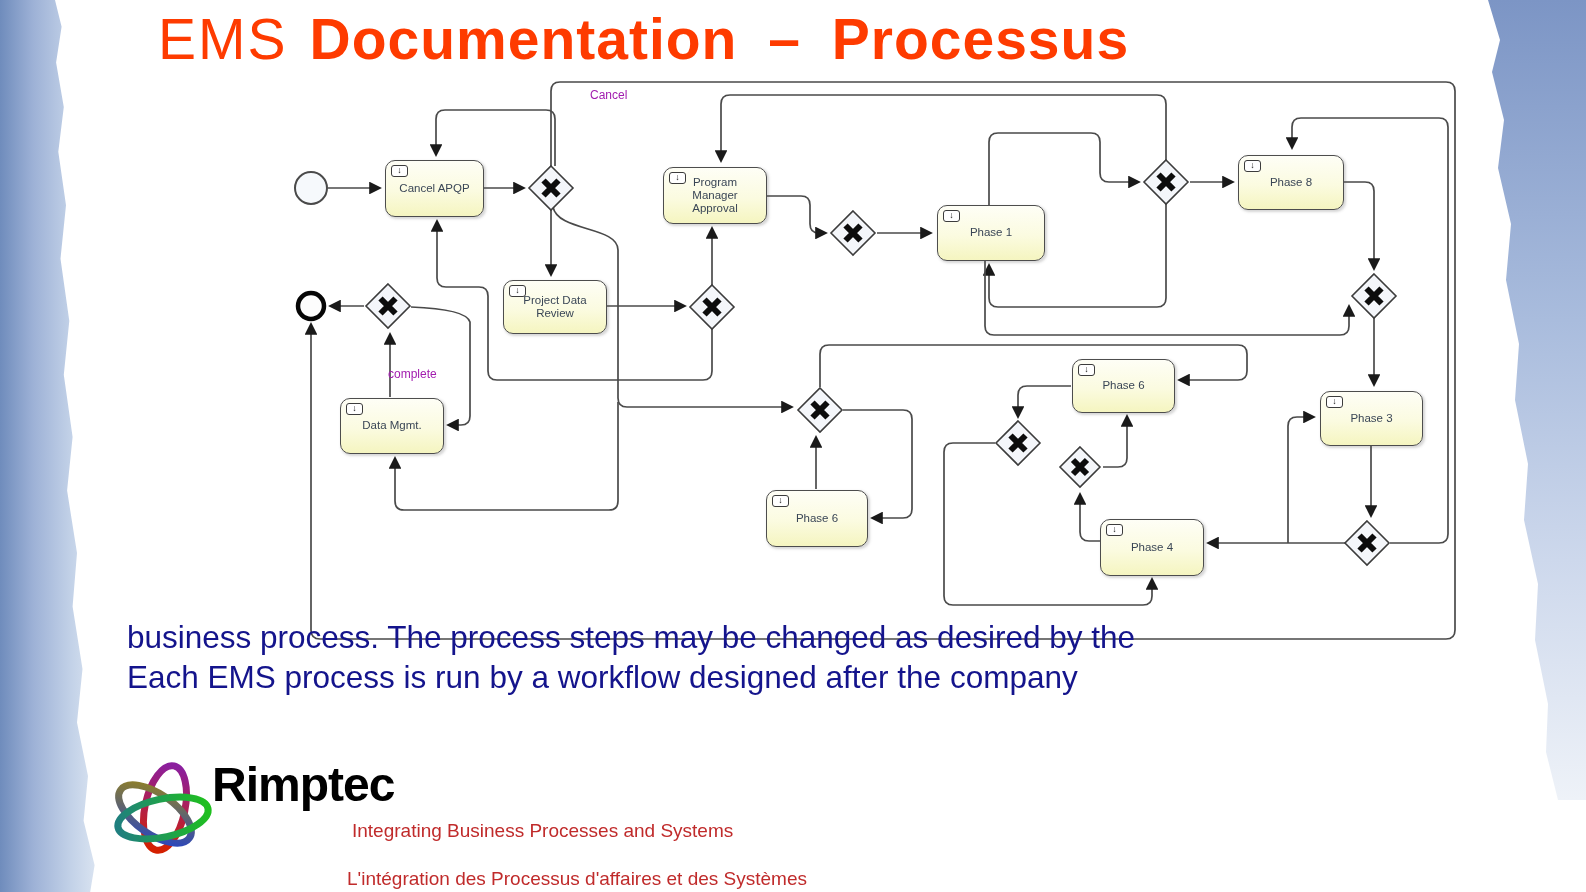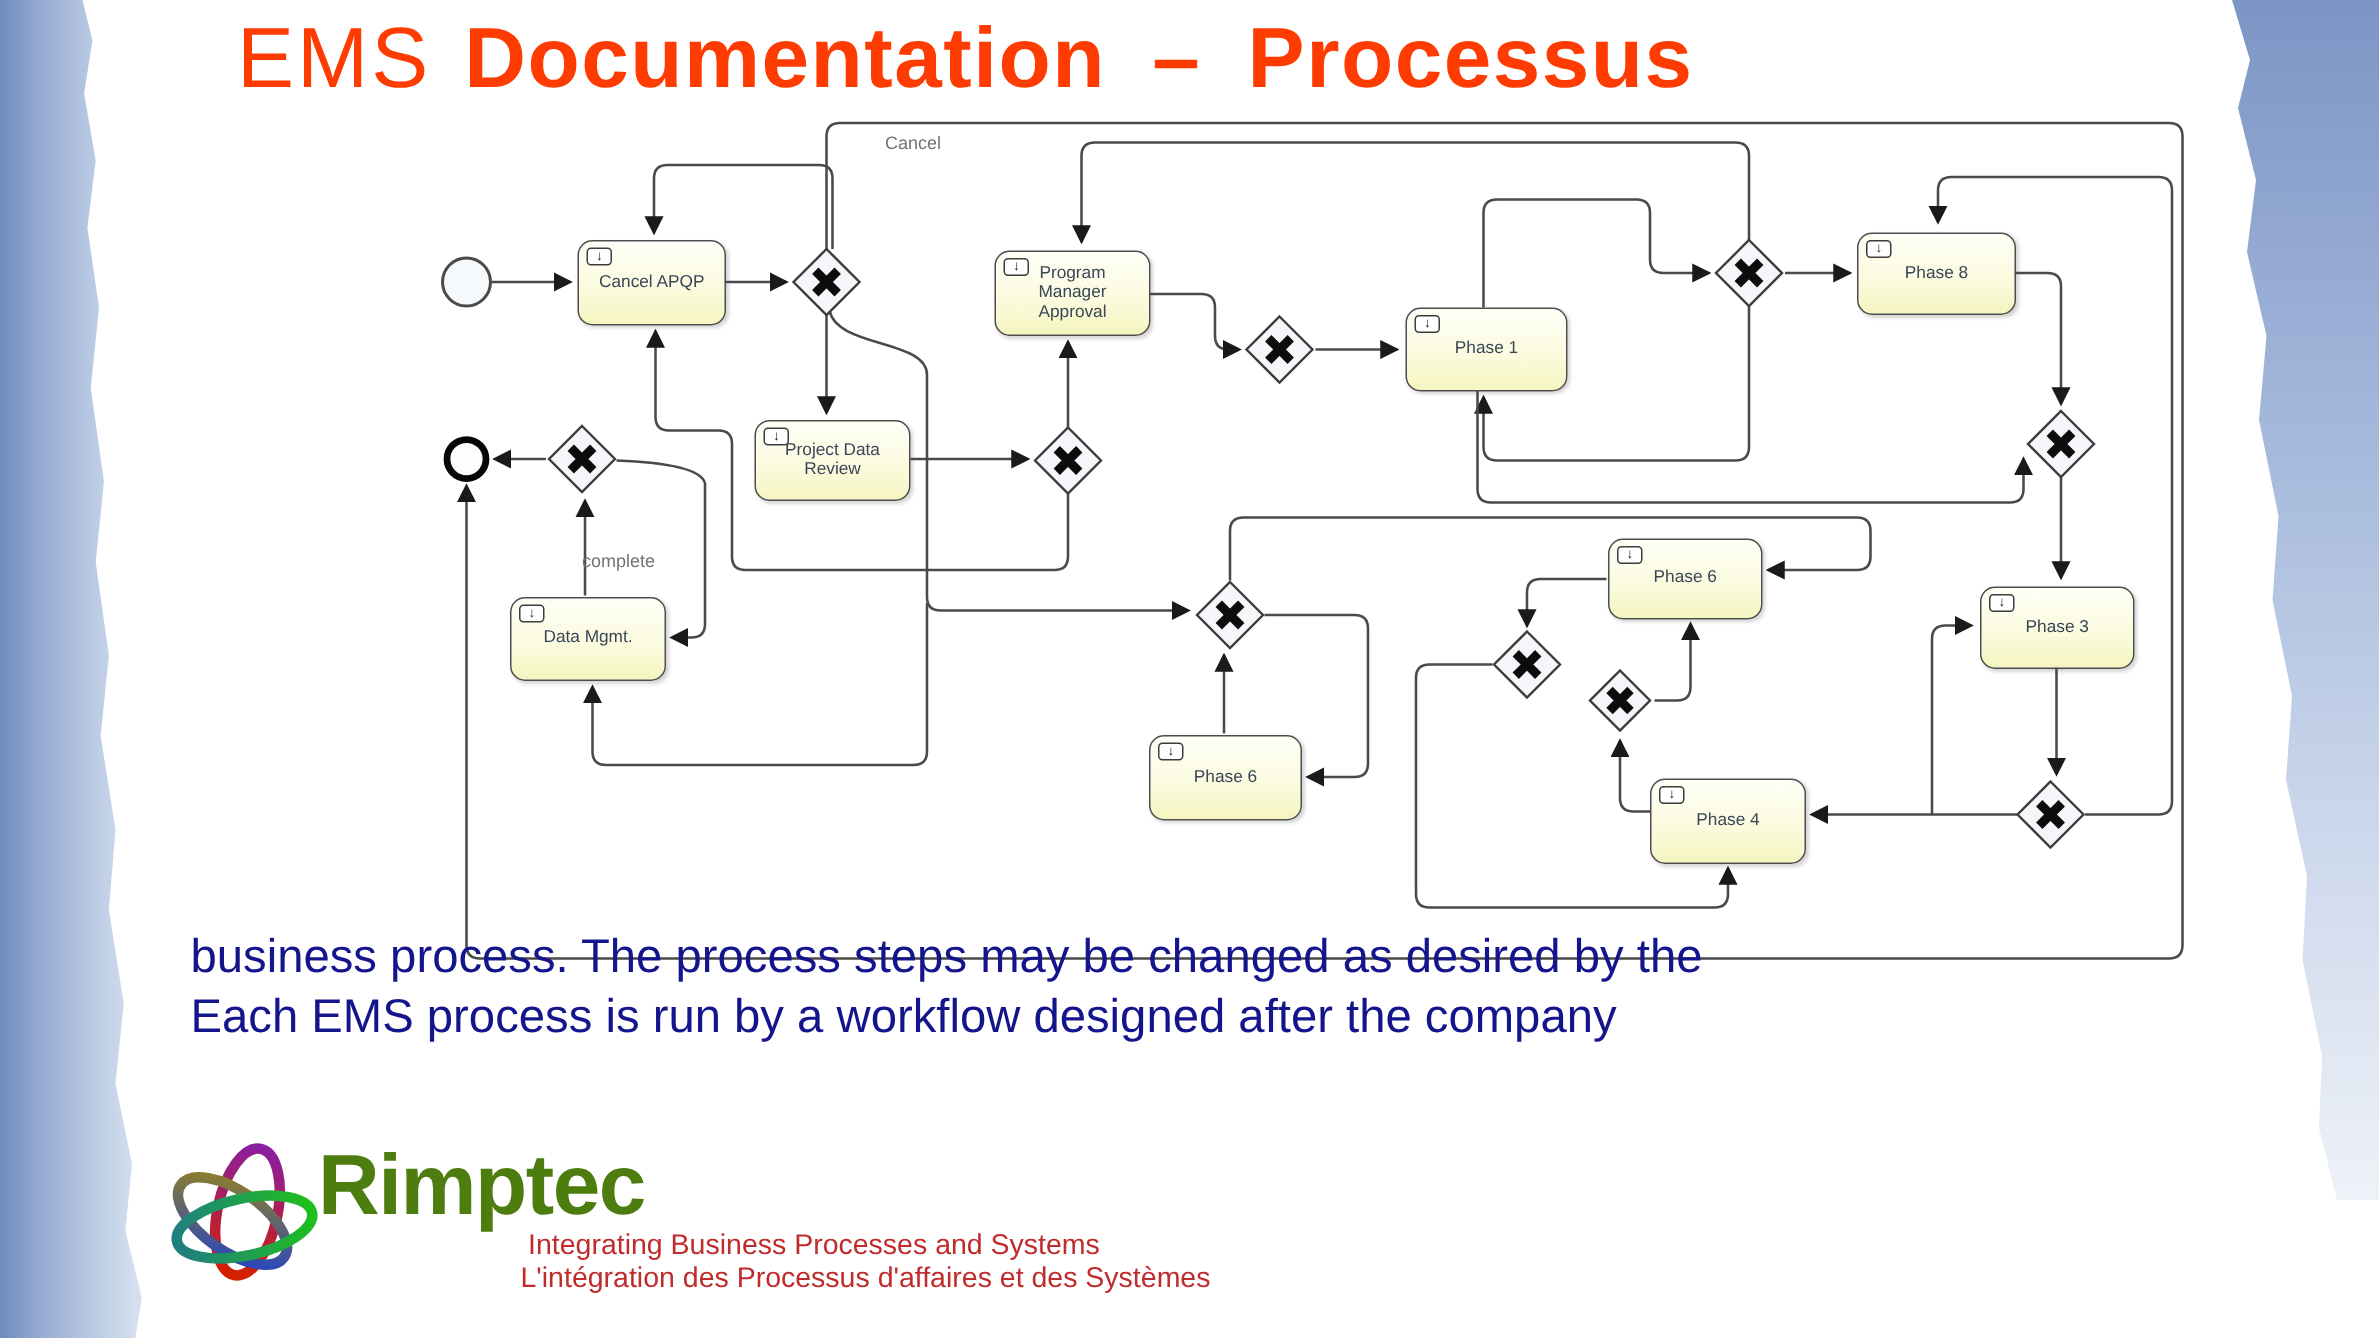--- a/index.html
+++ b/index.html
@@ -23,27 +23,27 @@
   .gwx{stroke:#0c0c0c;stroke-width:6;fill:none;}
   
   .task{position:absolute;border:1.6px solid #4d4d4d;border-radius:10px;
     background:linear-gradient(180deg,#fefef6 0%,#fbfbe0 55%,#f5f5c0 100%);
     box-shadow:1.5px 1.5px 2.5px rgba(90,90,90,.25);
     display:flex;align-items:center;justify-content:center;text-align:center;}
   .task .tlabel{font-size:11.5px;color:#3a4656;line-height:1.15;padding:2px 6px;}
   .task .ticon{position:absolute;top:4px;left:5px;width:15px;height:10px;border:1.5px solid #3c3c3c;
     border-radius:3px;font-size:9px;line-height:9px;text-align:center;color:#111;font-weight:bold;background:#fff;}
   
-  .edge-label{position:absolute;font-size:12px;color:#737373;}
+  .edge-label{position:absolute;font-size:12px;color:#a21caf;}
   
   .body-text{position:absolute;left:127px;top:618px;color:#14148c;font-size:31.5px;line-height:1.26;width:1280px;}
   
-  .logo-name{position:absolute;left:212px;top:757px;font-size:57px;font-weight:800;color:#4d7c0f;letter-spacing:-1px;}
+  .logo-name{position:absolute;left:212px;top:757px;font-size:48px;font-weight:800;color:#000000;letter-spacing:-1px;}
   .logo-tag-en{position:absolute;left:352px;top:820px;font-size:19px;color:#c02b2b;}
-  .logo-tag-fr{position:absolute;left:347px;top:842px;font-size:19px;color:#c02b2b;}
+  .logo-tag-fr{position:absolute;left:347px;top:868px;font-size:19px;color:#c02b2b;}
 </style>
 </head>
 <body>
 
 <div class="slide">
 
   <div class="stripe-left"></div>
   <div class="stripe-right"></div>
 
   <div class="title">

